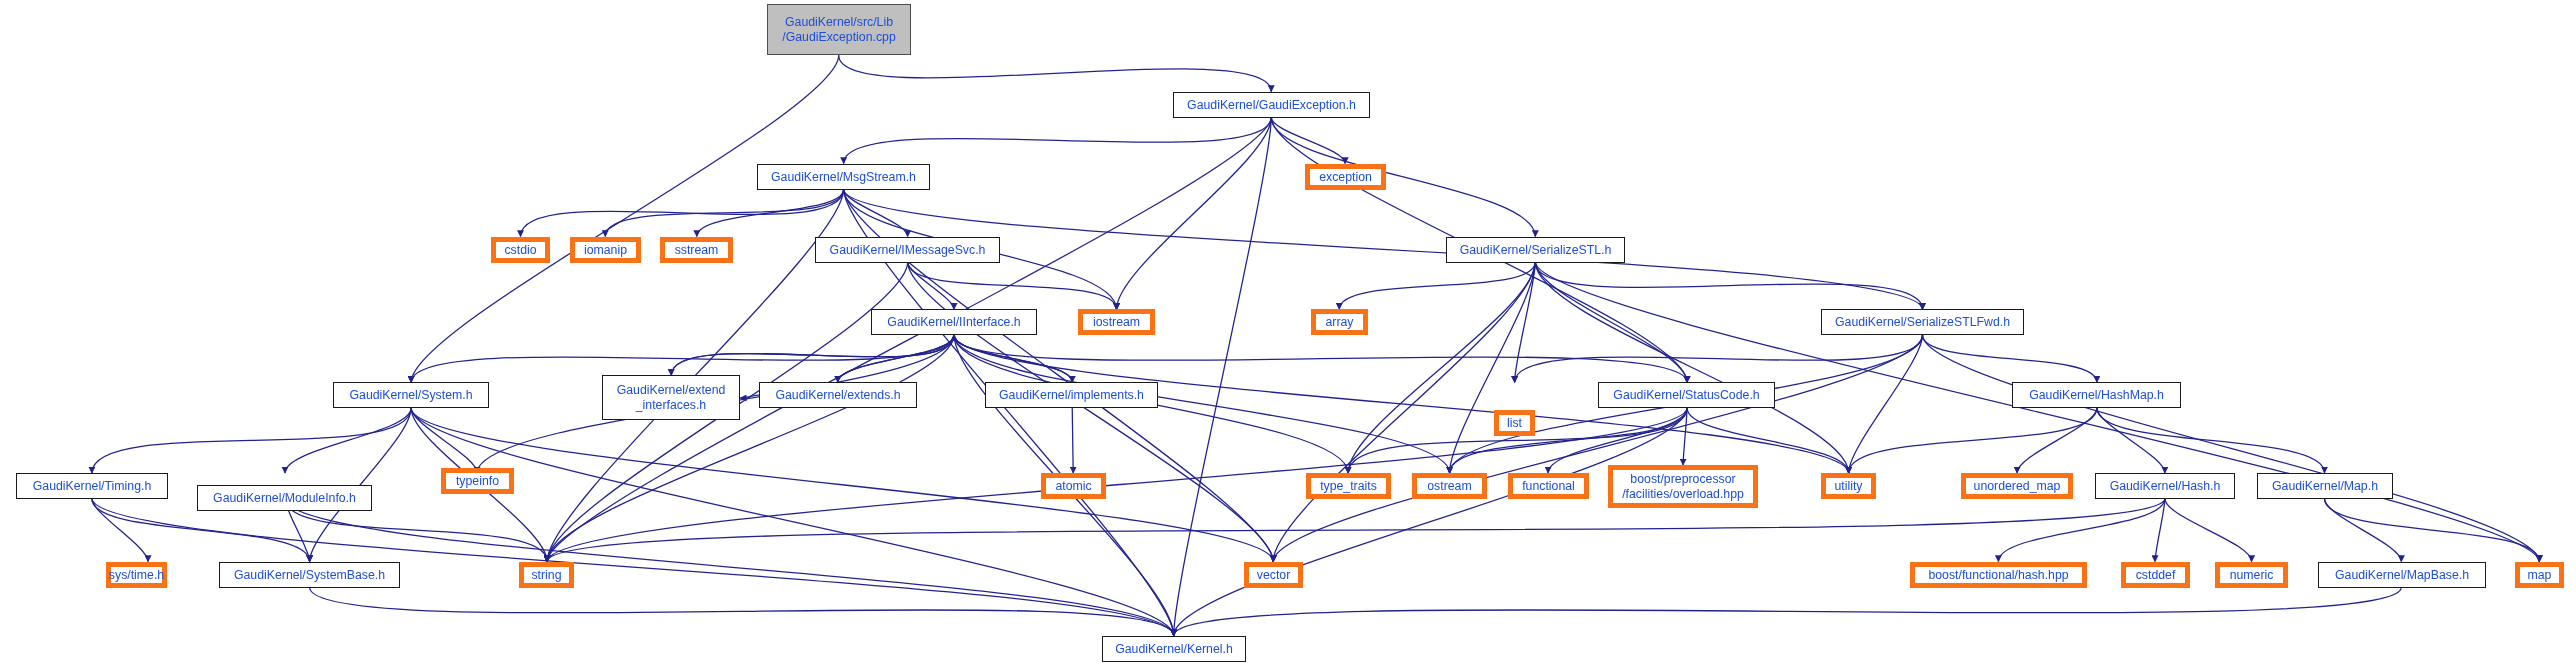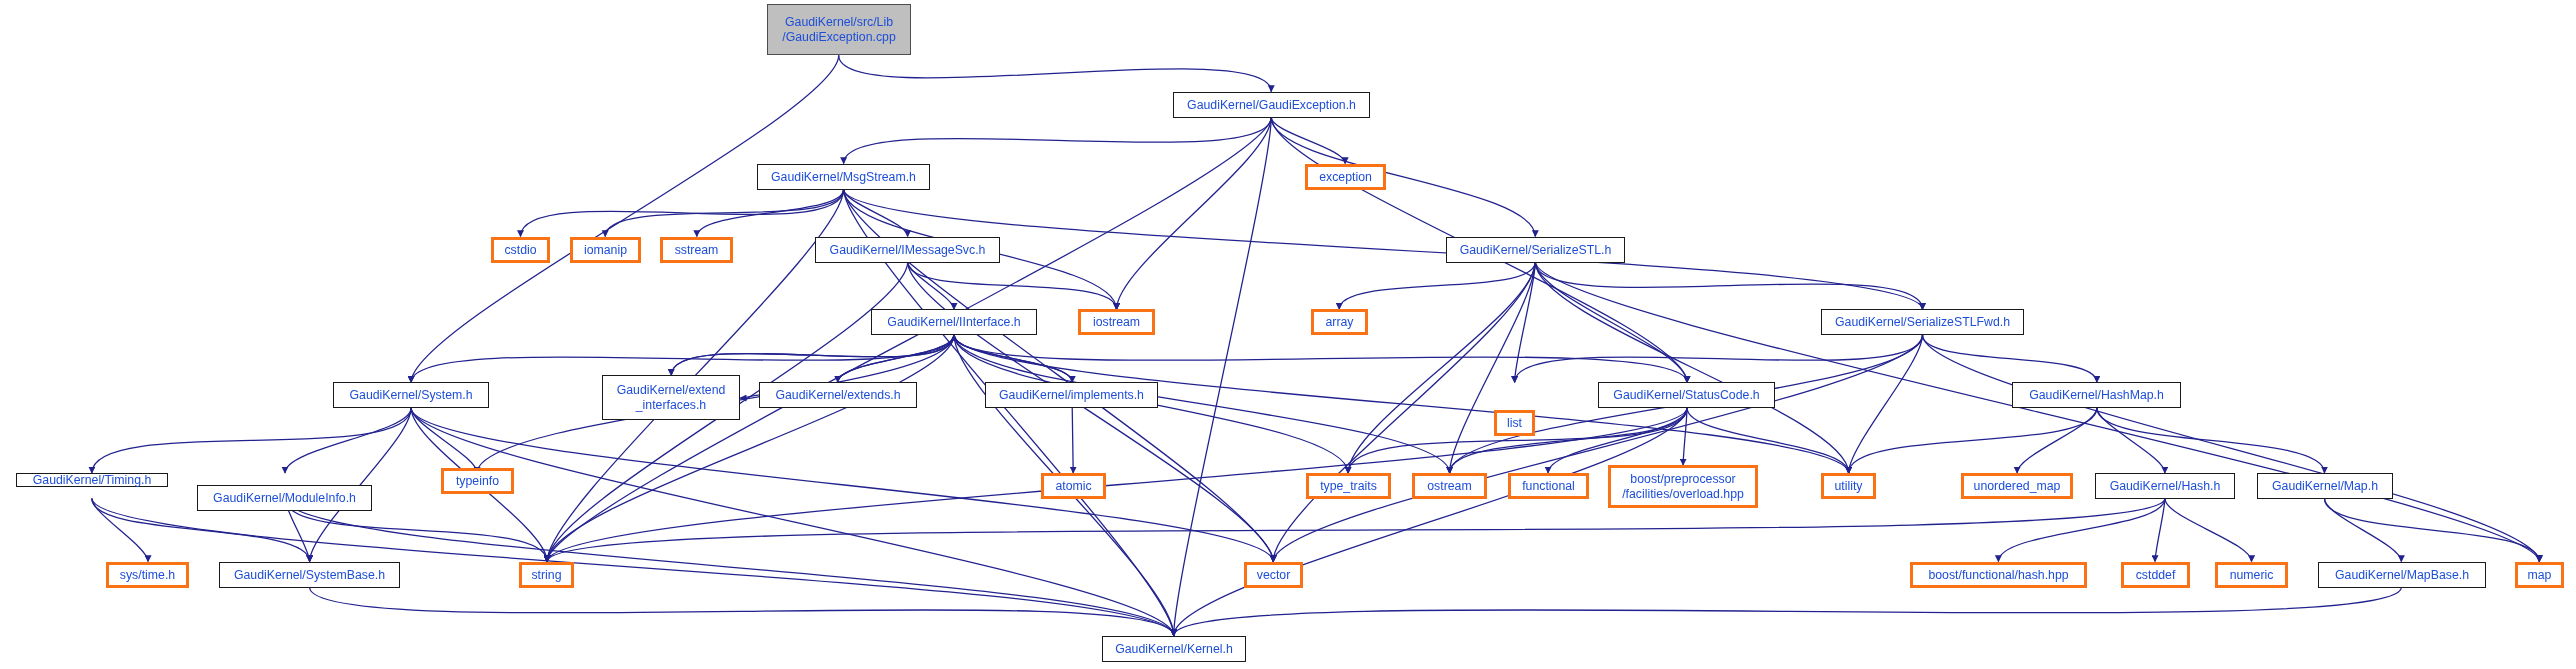--- a/index.html
+++ b/index.html
@@ -2,21 +2,21 @@
 <html><head>
 <meta charset="utf-8">
 <style>
   html,body{margin:0;padding:0;background:#ffffff;}
   #graph-root{position:relative;width:2576px;height:669px;background:#fff;
     font-family:"Liberation Sans","DejaVu Sans",sans-serif;overflow:hidden;}
   svg#edges{position:absolute;left:0;top:0;width:2576px;height:669px;}
   .node{position:absolute;box-sizing:border-box;display:flex;align-items:center;
     justify-content:center;text-align:center;line-height:1.15;
     font-size:12.3px;color:#1d4ed8;background:#ffffff;white-space:pre-line;}
-  .node.sys{border:3px solid #f97316;}
+  .node.sys{border:5px solid #f97316;}
   .node.hdr{border:1.6px solid #1a1a1a;}
   .node.root{border:1.6px solid #4d4d4d;background:#bfbfbf;}
 </style>
 </head>
 <body>
 
 <div id="graph-root">
   <svg id="edges" xmlns="http://www.w3.org/2000/svg" viewBox="0 0 2614 679">
       <defs>
         <marker id="arw" viewBox="0 0 10 10" refX="9" refY="5" markerWidth="5.5" markerHeight="5.5" orient="auto-start-reverse">
@@ -125,34 +125,34 @@
       <div class="node sys" style="left: 1311px; top: 309px; width: 57px; height: 26px;">array</div>
       <div class="node hdr" style="left: 1821px; top: 309px; width: 203px; height: 26px;">GaudiKernel/SerializeSTLFwd.h</div>
       <div class="node hdr" style="left: 333px; top: 382px; width: 156px; height: 26px;">GaudiKernel/System.h</div>
       <div class="node hdr" style="left: 602px; top: 375px; width: 138px; height: 45px;">GaudiKernel/extend
 _interfaces.h</div>
       <div class="node hdr" style="left: 759px; top: 382px; width: 158px; height: 26px;">GaudiKernel/extends.h</div>
       <div class="node hdr" style="left: 985px; top: 382px; width: 173px; height: 26px;">GaudiKernel/implements.h</div>
       <div class="node sys" style="left: 1494px; top: 382px; width: 41px; height: 26px; margin-top: 28px;">list</div>
       <div class="node hdr" style="left: 1598px; top: 382px; width: 177px; height: 26px;">GaudiKernel/StatusCode.h</div>
       <div class="node hdr" style="left: 2012px; top: 382px; width: 169px; height: 26px;">GaudiKernel/HashMap.h</div>
-      <div class="node hdr" style="left: 16px; top: 473px; width: 152px; height: 14px;">GaudiKernel/Timing.h</div>
+      <div class="node hdr" style="left: 16px; top: 473px; width: 152px; height: 26px;">GaudiKernel/Timing.h</div>
       <div class="node hdr" style="left: 197px; top: 473px; width: 175px; height: 26px; margin-top: 12px;">GaudiKernel/ModuleInfo.h</div>
       <div class="node sys" style="left: 441px; top: 468px; width: 73px; height: 26px;">typeinfo</div>
       <div class="node sys" style="left: 1041px; top: 473px; width: 65px; height: 26px;">atomic</div>
       <div class="node sys" style="left: 1306px; top: 473px; width: 85px; height: 26px;">type_traits</div>
       <div class="node sys" style="left: 1412px; top: 473px; width: 75px; height: 26px;">ostream</div>
       <div class="node sys" style="left: 1508px; top: 473px; width: 81px; height: 26px;">functional</div>
       <div class="node sys" style="left: 1608px; top: 465px; width: 150px; height: 43px;">boost/preprocessor
 /facilities/overload.hpp</div>
       <div class="node sys" style="left: 1821px; top: 473px; width: 55px; height: 26px;">utility</div>
       <div class="node sys" style="left: 1961px; top: 473px; width: 112px; height: 26px;">unordered_map</div>
       <div class="node hdr" style="left: 2095px; top: 473px; width: 140px; height: 26px;">GaudiKernel/Hash.h</div>
       <div class="node hdr" style="left: 2257px; top: 473px; width: 136px; height: 26px;">GaudiKernel/Map.h</div>
-      <div class="node sys" style="left: 106px; top: 562px; width: 83px; height: 26px;">sys/time.h</div>
+      <div class="node sys" style="left: 106px; top: 562px; width: 61px; height: 26px;">sys/time.h</div>
       <div class="node hdr" style="left: 219px; top: 562px; width: 181px; height: 26px;">GaudiKernel/SystemBase.h</div>
       <div class="node sys" style="left: 519px; top: 562px; width: 55px; height: 26px;">string</div>
       <div class="node sys" style="left: 1244px; top: 562px; width: 59px; height: 26px;">vector</div>
       <div class="node sys" style="left: 1910px; top: 562px; width: 177px; height: 26px;">boost/functional/hash.hpp</div>
       <div class="node sys" style="left: 2121px; top: 562px; width: 69px; height: 26px;">cstddef</div>
       <div class="node sys" style="left: 2215px; top: 562px; width: 73px; height: 26px;">numeric</div>
       <div class="node hdr" style="left: 2318px; top: 562px; width: 168px; height: 26px;">GaudiKernel/MapBase.h</div>
       <div class="node sys" style="left: 2515px; top: 562px; width: 49px; height: 26px;">map</div>
       <div class="node hdr" style="left: 1102px; top: 636px; width: 144px; height: 26px;">GaudiKernel/Kernel.h</div>
     </div>

